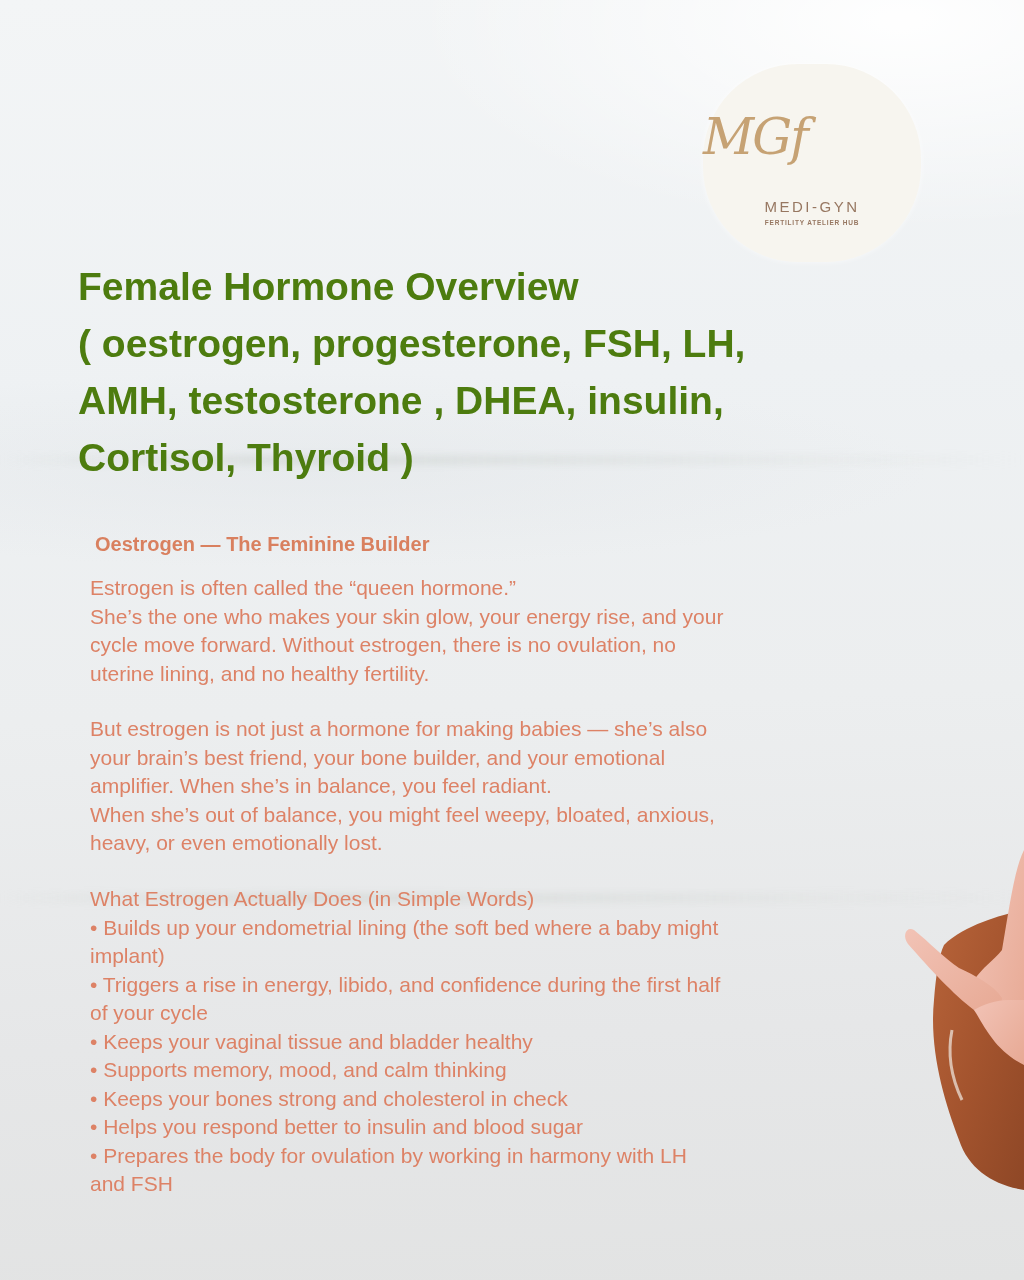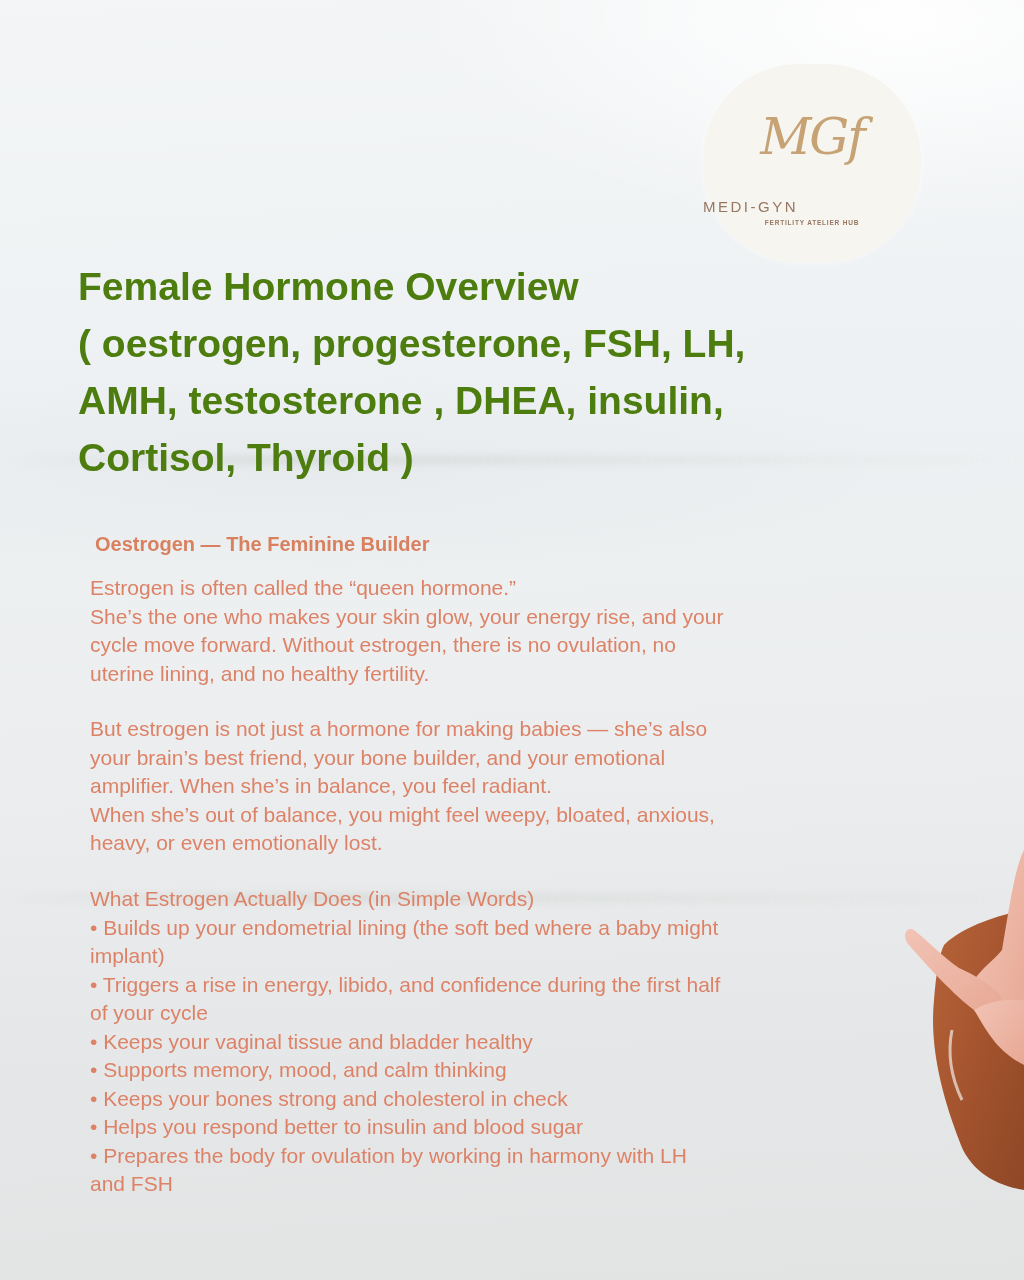--- a/index.html
+++ b/index.html
@@ -15,26 +15,26 @@
       position: absolute; left: 0; width: 1024px; height: 10px;
       background: linear-gradient(90deg, rgba(210,214,210,0.0), rgba(200,206,202,0.45) 30%, rgba(210,214,210,0.15) 80%, rgba(210,214,210,0));
       filter: blur(3px);
     }
     .logo {
       position: absolute; left: 703px; top: 64px; width: 218px; height: 198px;
       border-radius: 95px; background: #f7f5ef;
       box-shadow: 0 0 6px rgba(255,255,255,0.6);
     }
     .logo-script {
-      position: absolute; left: 0; right: 0; top: 48px; text-align: center;
+      position: absolute; left: 0; right: 0; top: 48px; 
       font-family: "DejaVu Serif", serif; font-style: italic;
       font-size: 50px; color: #c6a274; letter-spacing: -2px; line-height: 1;
     }
     .logo-name {
-      position: absolute; left: 0; right: 0; top: 134px; text-align: left;
+      position: absolute; left: 0; right: 0; top: 134px; text-align: center;
       font-size: 15px; letter-spacing: 2.5px; color: #977761;
     }
     .logo-tag {
       position: absolute; left: 0; right: 0; top: 155px; text-align: center;
       font-size: 6.5px; letter-spacing: 0.8px; color: #977761; font-weight: bold;
     }
     .title {
       position: absolute; left: 78px; top: 258px; width: 880px;
       font-family: "Liberation Sans", sans-serif; font-weight: bold;
       font-size: 39px; line-height: 57px; color: #4d7c0f; margin: 0;

